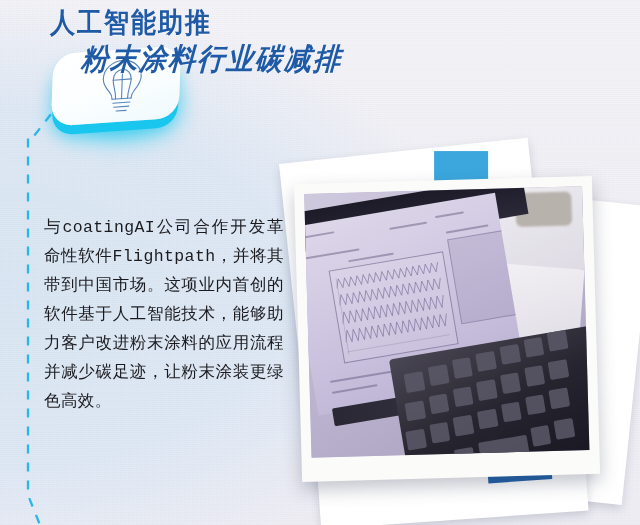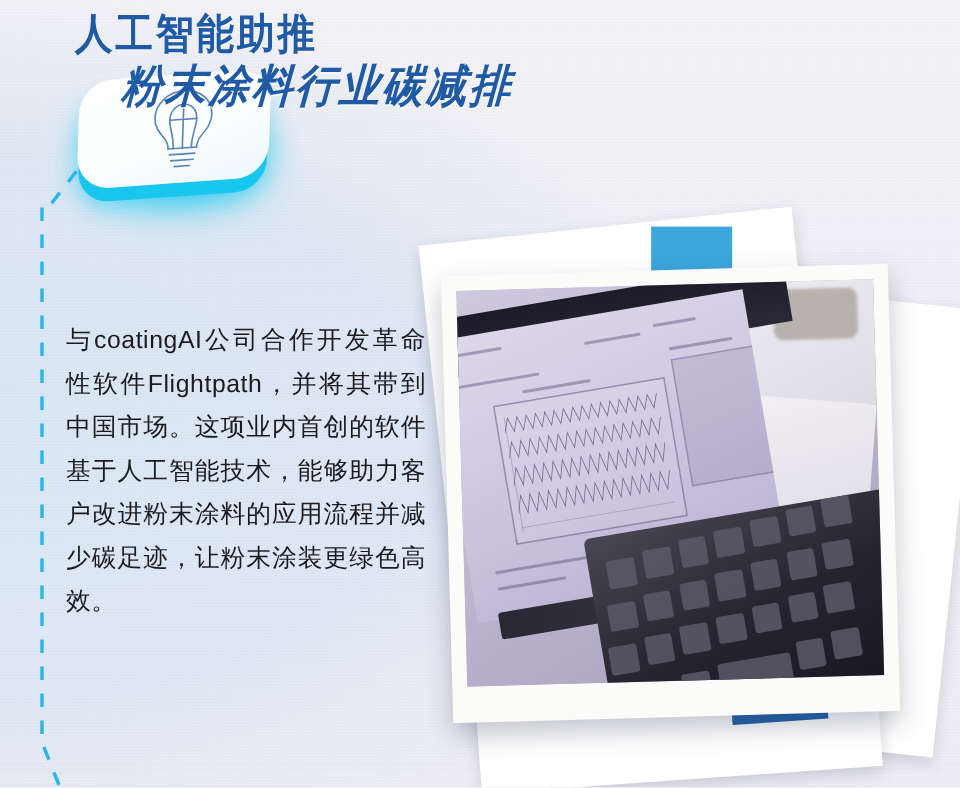--- a/index.html
+++ b/index.html
@@ -51,21 +51,21 @@
   }
   .tile svg{position:absolute;left:40px;top:6px;}
 
   
   .dash{position:absolute;left:0;top:100px;width:120px;height:425px;z-index:4;}
 
   
   .copy{
     position:absolute;left:44px;top:196px;width:240px;z-index:7;
     color:#1b1b1f;font-size:16.5px;line-height:29px;letter-spacing:.4px;
-    font-family:Liberation Sans, sans-serif;
+    font-family:Liberation Mono, monospace;
     text-align:justify;
   }
 
   
   .stack{position:absolute;left:286px;top:142px;width:354px;height:383px;z-index:6;}
   .sheet{position:absolute;background:#ffffff;box-shadow:0 4px 10px rgba(60,70,95,.20);}
   .sheet-a{left:8px;top:8px;width:250px;height:300px;transform:rotate(-6deg);}
   .sheet-a .blue{position:absolute;left:150px;top:6px;width:54px;height:104px;background:#3ba7dd;transform:rotate(6deg);}
   .sheet-b{left:126px;top:52px;width:226px;height:300px;transform:rotate(6deg);}
   .sheet-b .blue{position:absolute;left:10px;top:8px;width:36px;height:112px;background:#2f9fd9;}

